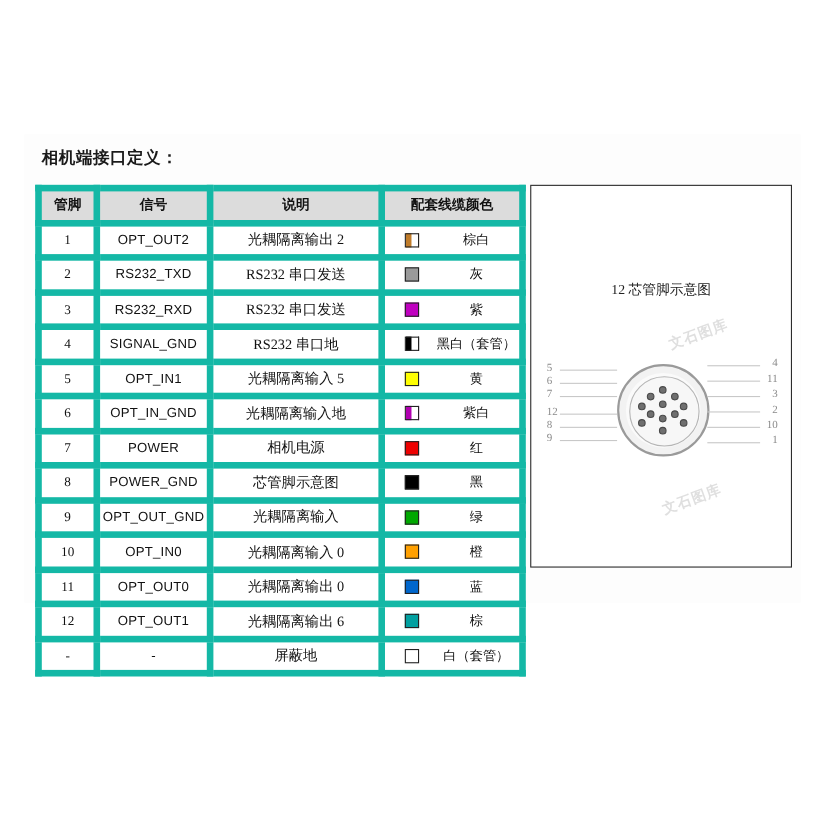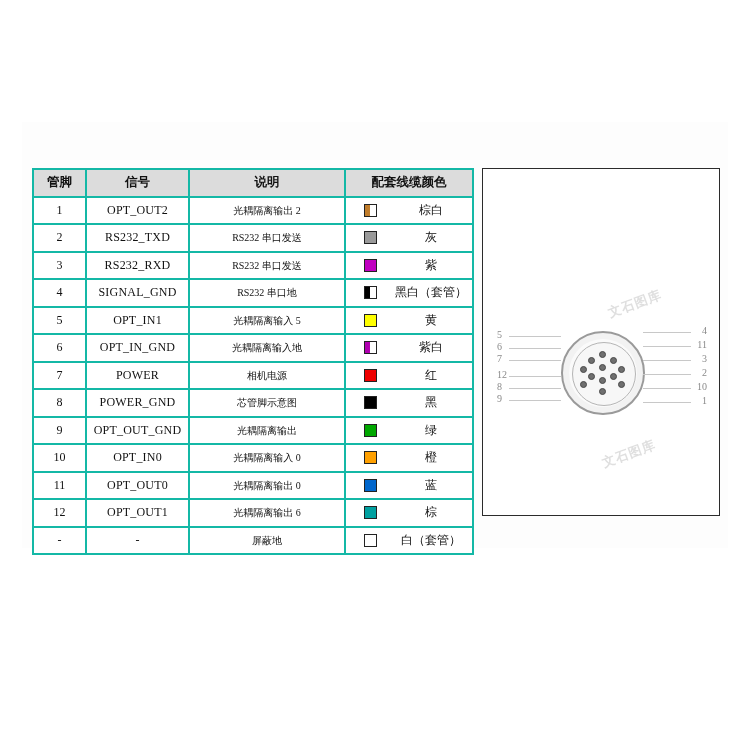--- a/index.html
+++ b/index.html
@@ -40,40 +40,40 @@
     left: 10px;
     top: 46px;
   }
   table.pin {
     border-collapse: collapse;
     table-layout: fixed;
     font-size: 12px;
     color: #111;
   }
   table.pin th, table.pin td {
-    border: 2px solid #14b8a6;
+    border: 6px solid #14b8a6;
     text-align: center;
     vertical-align: middle;
     height: 25.5px;
     padding: 0 2px;
     background: #ffffff;
     line-height: 1.1;
   }
   table.pin thead th {
     background: #dcdcdc;
     font-weight: bold;
     font-size: 12.5px;
   }
   col.c-pin { width: 53px; }
   col.c-sig { width: 103px; }
   col.c-desc { width: 156px; }
   col.c-col { width: 128px; }
 
-  .sig-cell { font-family: Liberation Serif, serif; font-size: 12px; letter-spacing: 0.2px; }
-  .desc-cell { font-size: 10px; }
+  .sig-cell { font-family: Liberation Sans, sans-serif; font-size: 12px; letter-spacing: 0.2px; }
+  .desc-cell { font-size: 13px; }
 
   .colorcell {
     display: flex;
     align-items: center;
     justify-content: flex-start;
     gap: 0px;
     height: 100%;
   }
   .swatchbox {
     width: 44px;
@@ -166,20 +166,21 @@
   }
   #wm1 { left: 124px; top: 126px; }
   #wm2 { left: 118px; top: 276px; }
 </style>
 </head>
 <body>
 
 <div id="page">
   <div id="doc">
 
+    <div id="title">相机端接口定义：</div>
 
     <div id="tablewrap">
       <table class="pin">
         <colgroup>
           <col class="c-pin">
             <col class="c-sig">
             <col class="c-desc">
             <col class="c-col">
         </colgroup>
         <thead>
@@ -291,21 +292,21 @@
                   <div class="swatchbox">
                     <span class="swatch" style="background: rgb(0, 0, 0);"></span>
                   </div>
                   <span class="colorname">黑</span>
                 </div>
               </td>
             </tr>
             <tr>
               <td>9</td>
               <td class="sig-cell">OPT_OUT_GND</td>
-              <td class="desc-cell">光耦隔离输出</td>
+              <td class="desc-cell">光耦隔离输入</td>
               <td>
                 <div class="colorcell">
                   <div class="swatchbox">
                     <span class="swatch" style="background: rgb(0, 168, 0);"></span>
                   </div>
                   <span class="colorname">绿</span>
                 </div>
               </td>
             </tr>
             <tr>
@@ -358,20 +359,21 @@
                   </div>
                   <span class="colorname">白（套管）</span>
                 </div>
               </td>
             </tr>
           </tbody>
       </table>
     </div>
 
     <div id="diagram">
+      <div id="diagram-caption">12 芯管脚示意图</div>
       <div id="connector">
         <div class="inner"></div>
       <div class="pinhole" style="left: 36px; top: 18px;"></div>
           <div class="pinhole" style="left: 25px; top: 24px;"></div>
           <div class="pinhole" style="left: 47px; top: 24px;"></div>
           <div class="pinhole" style="left: 17px; top: 33px;"></div>
           <div class="pinhole" style="left: 36px; top: 31px;"></div>
           <div class="pinhole" style="left: 55px; top: 33px;"></div>
           <div class="pinhole" style="left: 25px; top: 40px;"></div>
           <div class="pinhole" style="left: 47px; top: 40px;"></div>

